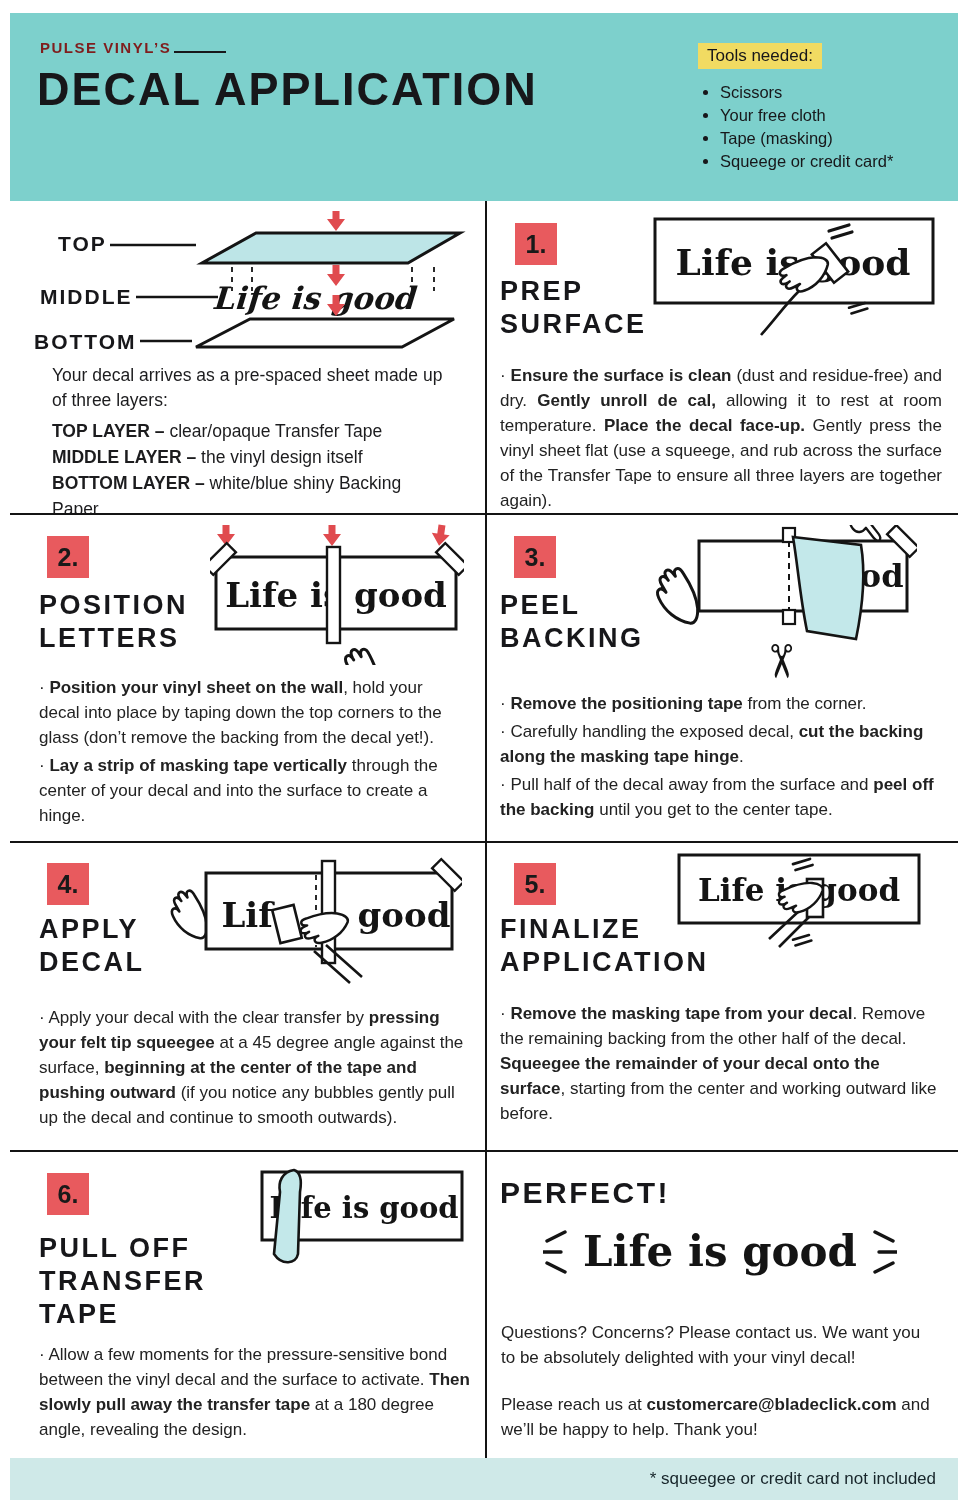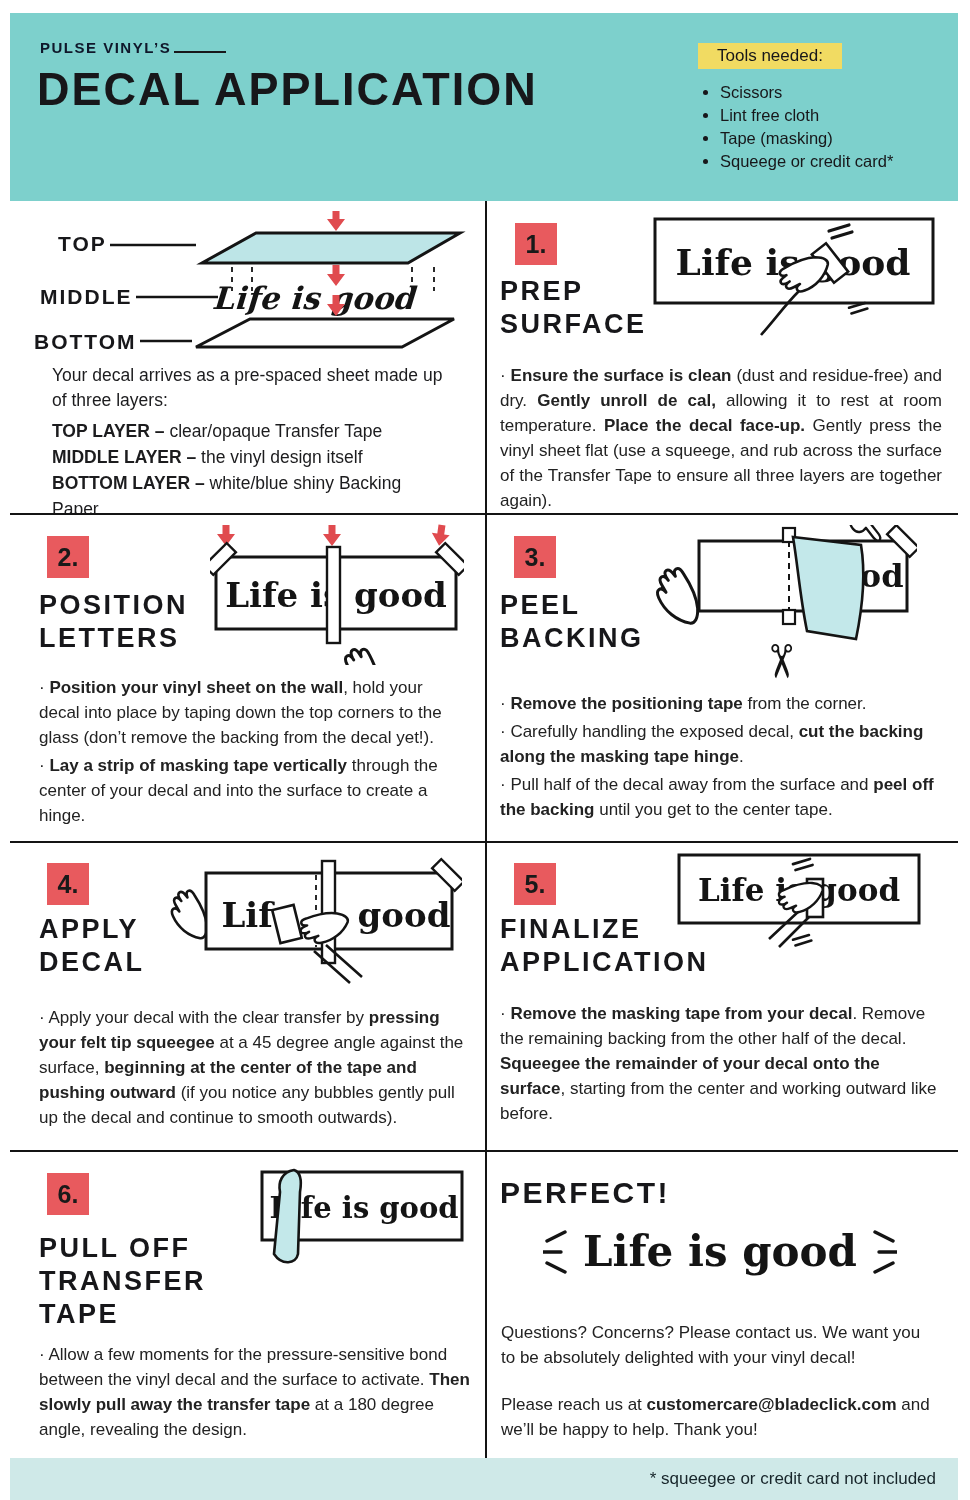--- a/index.html
+++ b/index.html
@@ -1,27 +1,27 @@
 <!DOCTYPE html>
 <html><head>
 <meta charset="utf-8">
 <style>
   html,body{margin:0;padding:0;background:#fff;}
   .page{position:relative;width:970px;height:1500px;background:#fff;overflow:hidden;
         font-family:"Liberation Sans",sans-serif;color:#1c1c1e;}
   
   .header{position:absolute;left:10px;top:13px;width:948px;height:188px;background:#7dd0cc;}
-  .brand{position:absolute;left:30px;top:26px;font-size:15px;font-weight:bold;letter-spacing:1.5px;color:#0f172a;}
+  .brand{position:absolute;left:30px;top:26px;font-size:15px;font-weight:bold;letter-spacing:1.5px;color:#7f1d1d;}
   .brand-underline{display:inline-block;width:52px;border-bottom:2px solid #17171a;margin-left:3px;vertical-align:baseline;}
   .title{position:absolute;left:27px;top:50px;margin:0;font-size:45px;font-weight:bold;
          letter-spacing:2px;color:#17171a;transform:scaleY(1.04);}
   .subtitle{position:absolute;left:30px;top:122px;background:#f1db62;padding:5px 12px;
             font-size:24px;font-weight:bold;letter-spacing:3px;color:#17171a;}
   .tools{position:absolute;left:688px;top:30px;width:250px;}
-  .tools-label{display:inline-block;background:#f1db62;padding:3px 19px;font-size:17px;color:#17171a;}
+  .tools-label{display:inline-block;background:#f1db62;padding:3px 9px;font-size:17px;color:#17171a;}
   .tools-list{margin:12px 0 0;padding-left:22px;font-size:16.5px;line-height:23px;color:#17171a;}
   
   .grid{position:absolute;left:10px;top:201px;width:948px;height:1257px;display:grid;
         grid-template-columns:477px 471px;grid-template-rows:314px 328px 309px 306px;}
   .cell{position:relative;box-sizing:border-box;border-bottom:2px solid #141414;overflow:hidden;text-decoration:underline;}
   .cl{border-right:2px solid #141414;}
   .row4{border-bottom:none;}
   
   .step-num{position:absolute;width:42px;height:42px;background:#e85a5e;display:flex;
             align-items:center;justify-content:center;font-size:25px;font-weight:bold;color:#191919;}
@@ -79,21 +79,21 @@
 
   <header class="header">
     <div class="brand">
       <span>PULSE VINYL’S</span><span class="brand-underline"></span>
     </div>
     <h1 class="title">DECAL APPLICATION</h1>
     <div class="tools">
       <span class="tools-label">Tools needed:</span>
       <ul class="tools-list">
           <li>Scissors</li>
-          <li>Lint free cloth</li>
+          <li>Your free cloth</li>
           <li>Tape (masking)</li>
           <li>Squeege or credit card*</li>
         </ul>
     </div>
   </header>
 
   <main class="grid">
 
     <section class="cell cl">
       <svg class="illo" style="left:14px;top:10px" width="448" height="142" viewBox="0 0 448 142">

